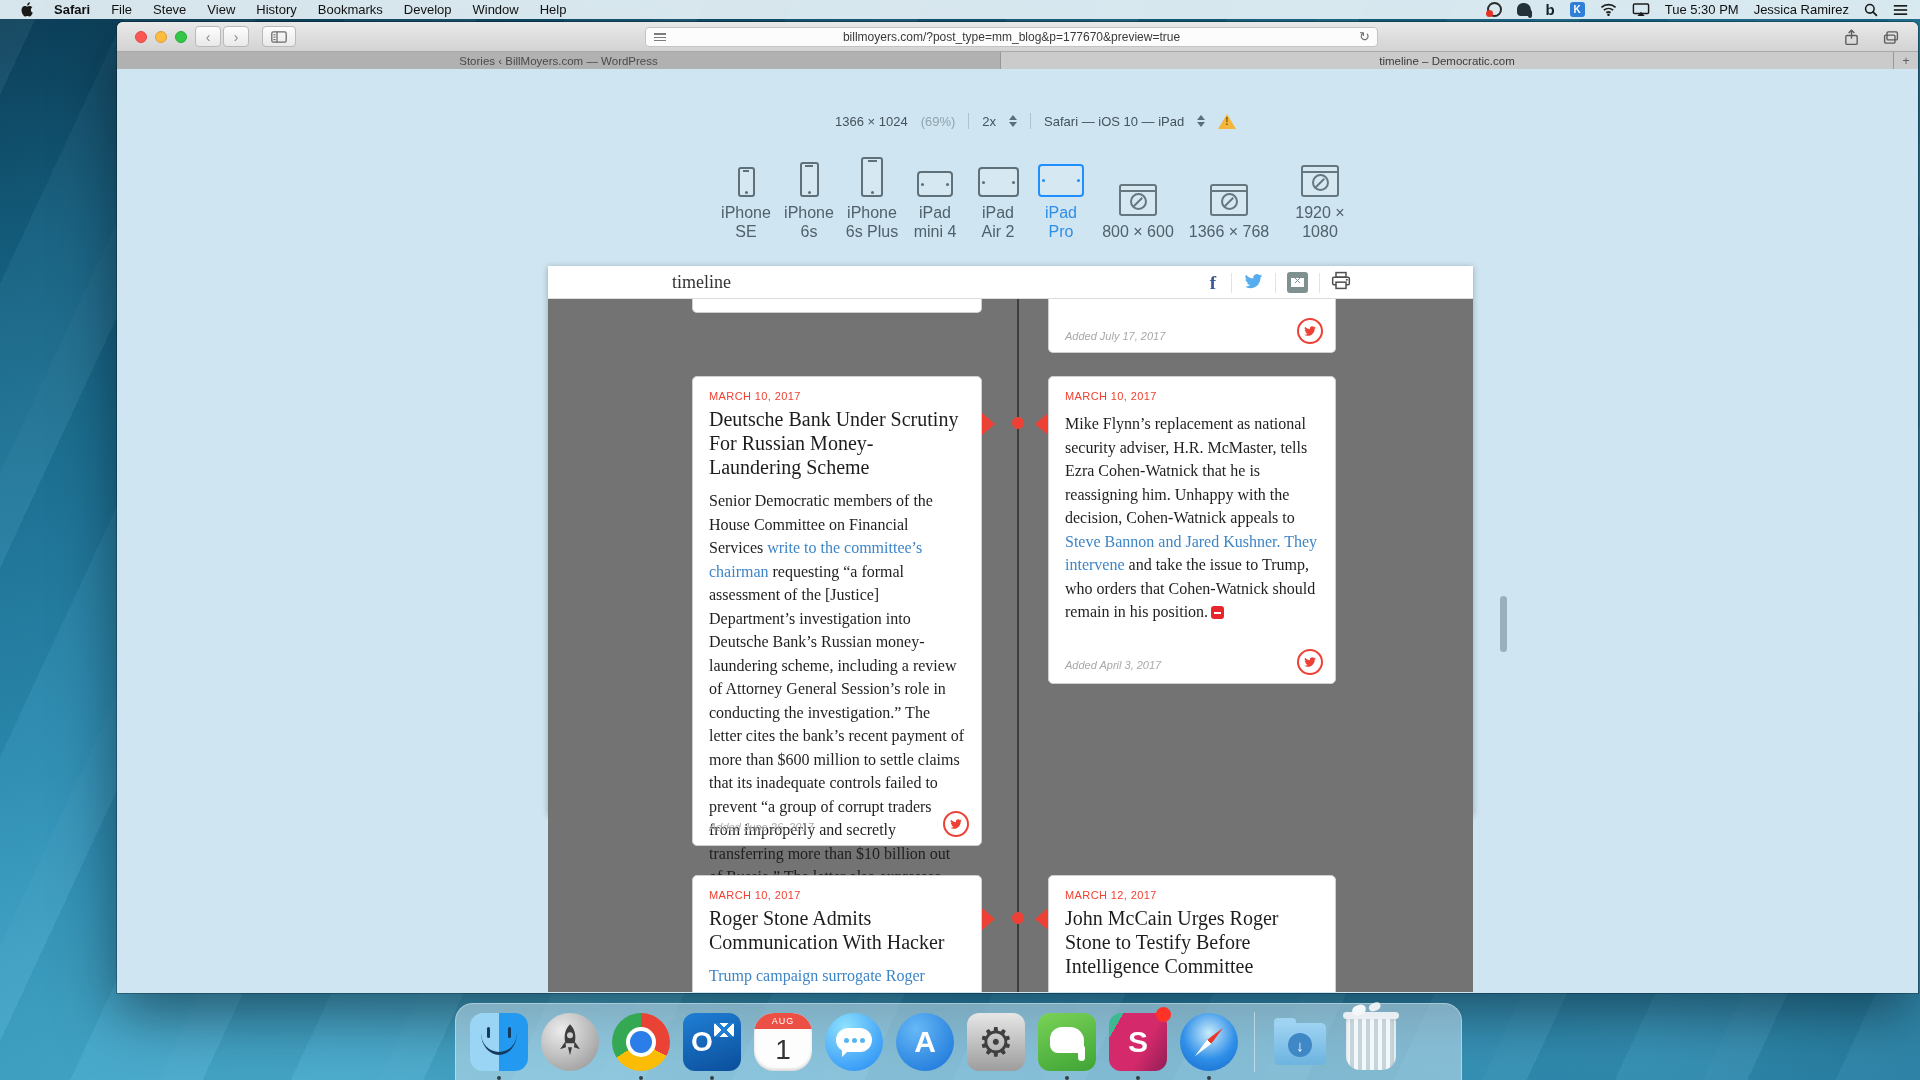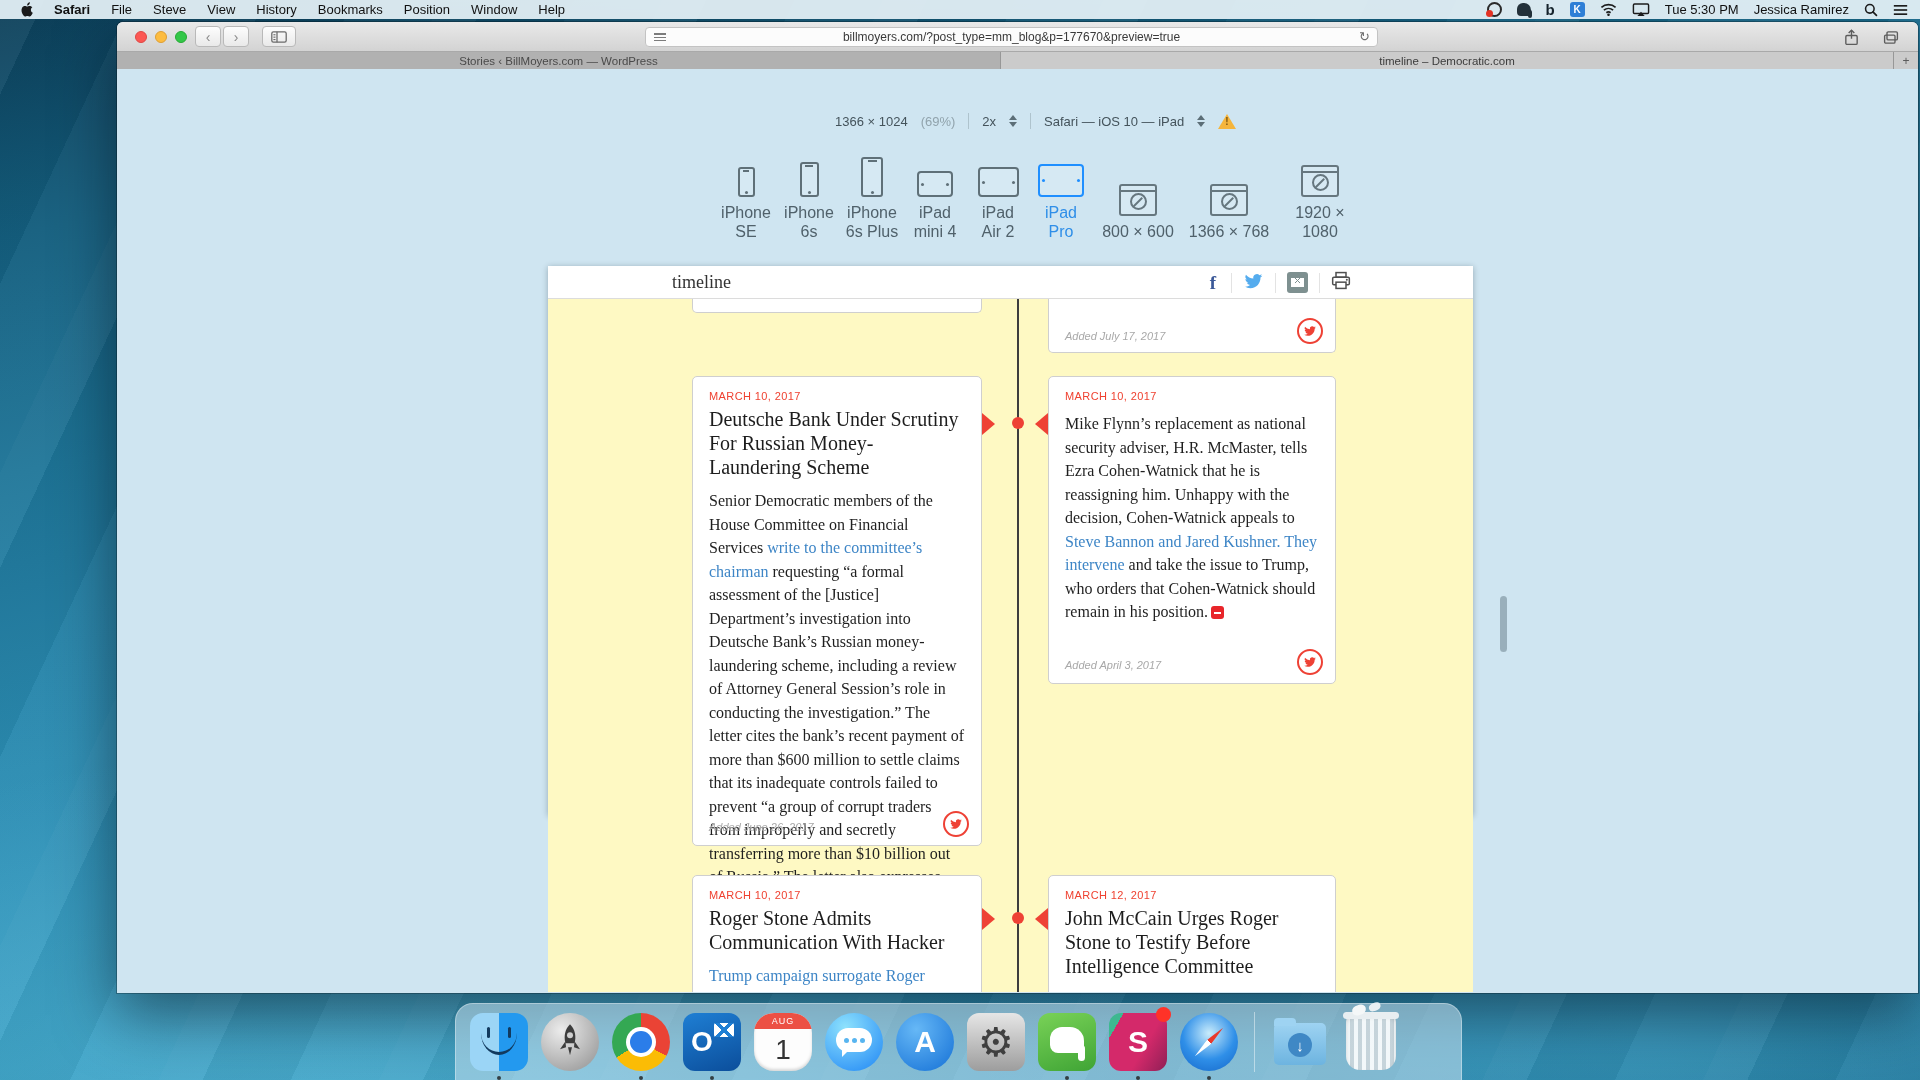--- a/index.html
+++ b/index.html
@@ -94,21 +94,21 @@
   .tl-title { position:absolute; left:124px; top:6px; font-family:"Liberation Serif", serif; font-size:18px; color:#333; }
   .share-row { position:absolute; right:122px; top:0; height:33px; display:flex; align-items:center; gap:11px; }
   .share-sep { width:1px; height:20px; background:#e3e3e3; }
   .fb-f { font-family:"Liberation Serif", serif; font-weight:bold; font-size:19px; color:#3b5998; padding:0 4px; }
   .mailsq { width:21px; height:21px; background:#7e9090; border-radius:3px; display:flex; align-items:center; justify-content:center; }
   .mailsq .env { width:13px; height:9px; background:#fff; position:relative; }
   .mailsq .env:after { content:""; position:absolute; left:1px; top:0; width:11px; height:5px;
         background:linear-gradient(135deg, transparent 45%, #7e9090 45% 55%, transparent 55%),
                    linear-gradient(225deg, transparent 45%, #7e9090 45% 55%, transparent 55%); }
 
-  .panel-content { position:relative; height:693px; overflow:hidden; background:#fef9c3;text-decoration:underline; }
+  .panel-content { position:relative; height:693px; overflow:hidden; background:#737373;text-decoration:underline; }
   .midline { position:absolute; left:469px; top:0; width:2px; height:100%; background:#3d3d3d; }
 
   .card { position:absolute; background:#fff; border:1px solid #cfcfcf; border-radius:5px; padding:13px 16px 12px; }
   .card .date { font-size:11px; letter-spacing:.4px; color:#ef4130; }
   .card .cardtitle { margin-top:5px; font-family:"Liberation Serif", serif; font-size:20px; line-height:1.2; color:#1d1d1d; }
   .card .body { margin-top:10px; font-family:"Liberation Serif", serif; font-size:16px; line-height:1.47; color:#1f1f1f; }
   .card .body .lnk, .lnk { color:#3d85c6; }
   .card .added { position:absolute; left:16px; bottom:12px; font-size:11px; font-style:italic; color:#a8a8a8; }
   .twbadge { position:absolute; right:12px; bottom:8px; width:26px; height:26px; border:2px solid #ee4135; border-radius:50%;
              display:flex; align-items:center; justify-content:center; }
@@ -196,21 +196,21 @@
         <svg width="13" height="15" viewBox="0 0 17 20">
             <path fill="#1a1a1a" d="M14.3 10.6c0-2.3 1.9-3.4 2-3.5-1.1-1.6-2.8-1.8-3.4-1.8-1.4-.1-2.8.8-3.5.8-.7 0-1.8-.8-3-.8-1.5 0-3 .9-3.8 2.3-1.6 2.8-.4 7 1.2 9.3.8 1.1 1.7 2.4 2.9 2.3 1.2 0 1.6-.7 3-.7s1.8.7 3 .7c1.3 0 2.1-1.1 2.8-2.2.9-1.3 1.3-2.6 1.3-2.7-.1 0-2.5-1-2.5-3.7zM12 3.4c.6-.8 1.1-1.9 1-3-.9 0-2.1.6-2.7 1.4-.6.7-1.1 1.8-1 2.9 1.1.1 2.1-.5 2.7-1.3z"></path>
           </svg>
       </span>
       <span class="bold">Safari</span>
       <span>File</span>
       <span>Steve</span>
       <span>View</span>
       <span>History</span>
       <span>Bookmarks</span>
-      <span>Position</span>
+      <span>Develop</span>
       <span>Window</span>
       <span>Help</span>
     </div>
     <div class="right">
       <span class="mb-ic">
           <span class="swirl"></span>
         </span>
       <span class="mb-ic">
           <span class="mb-eleph"></span>
         </span>

